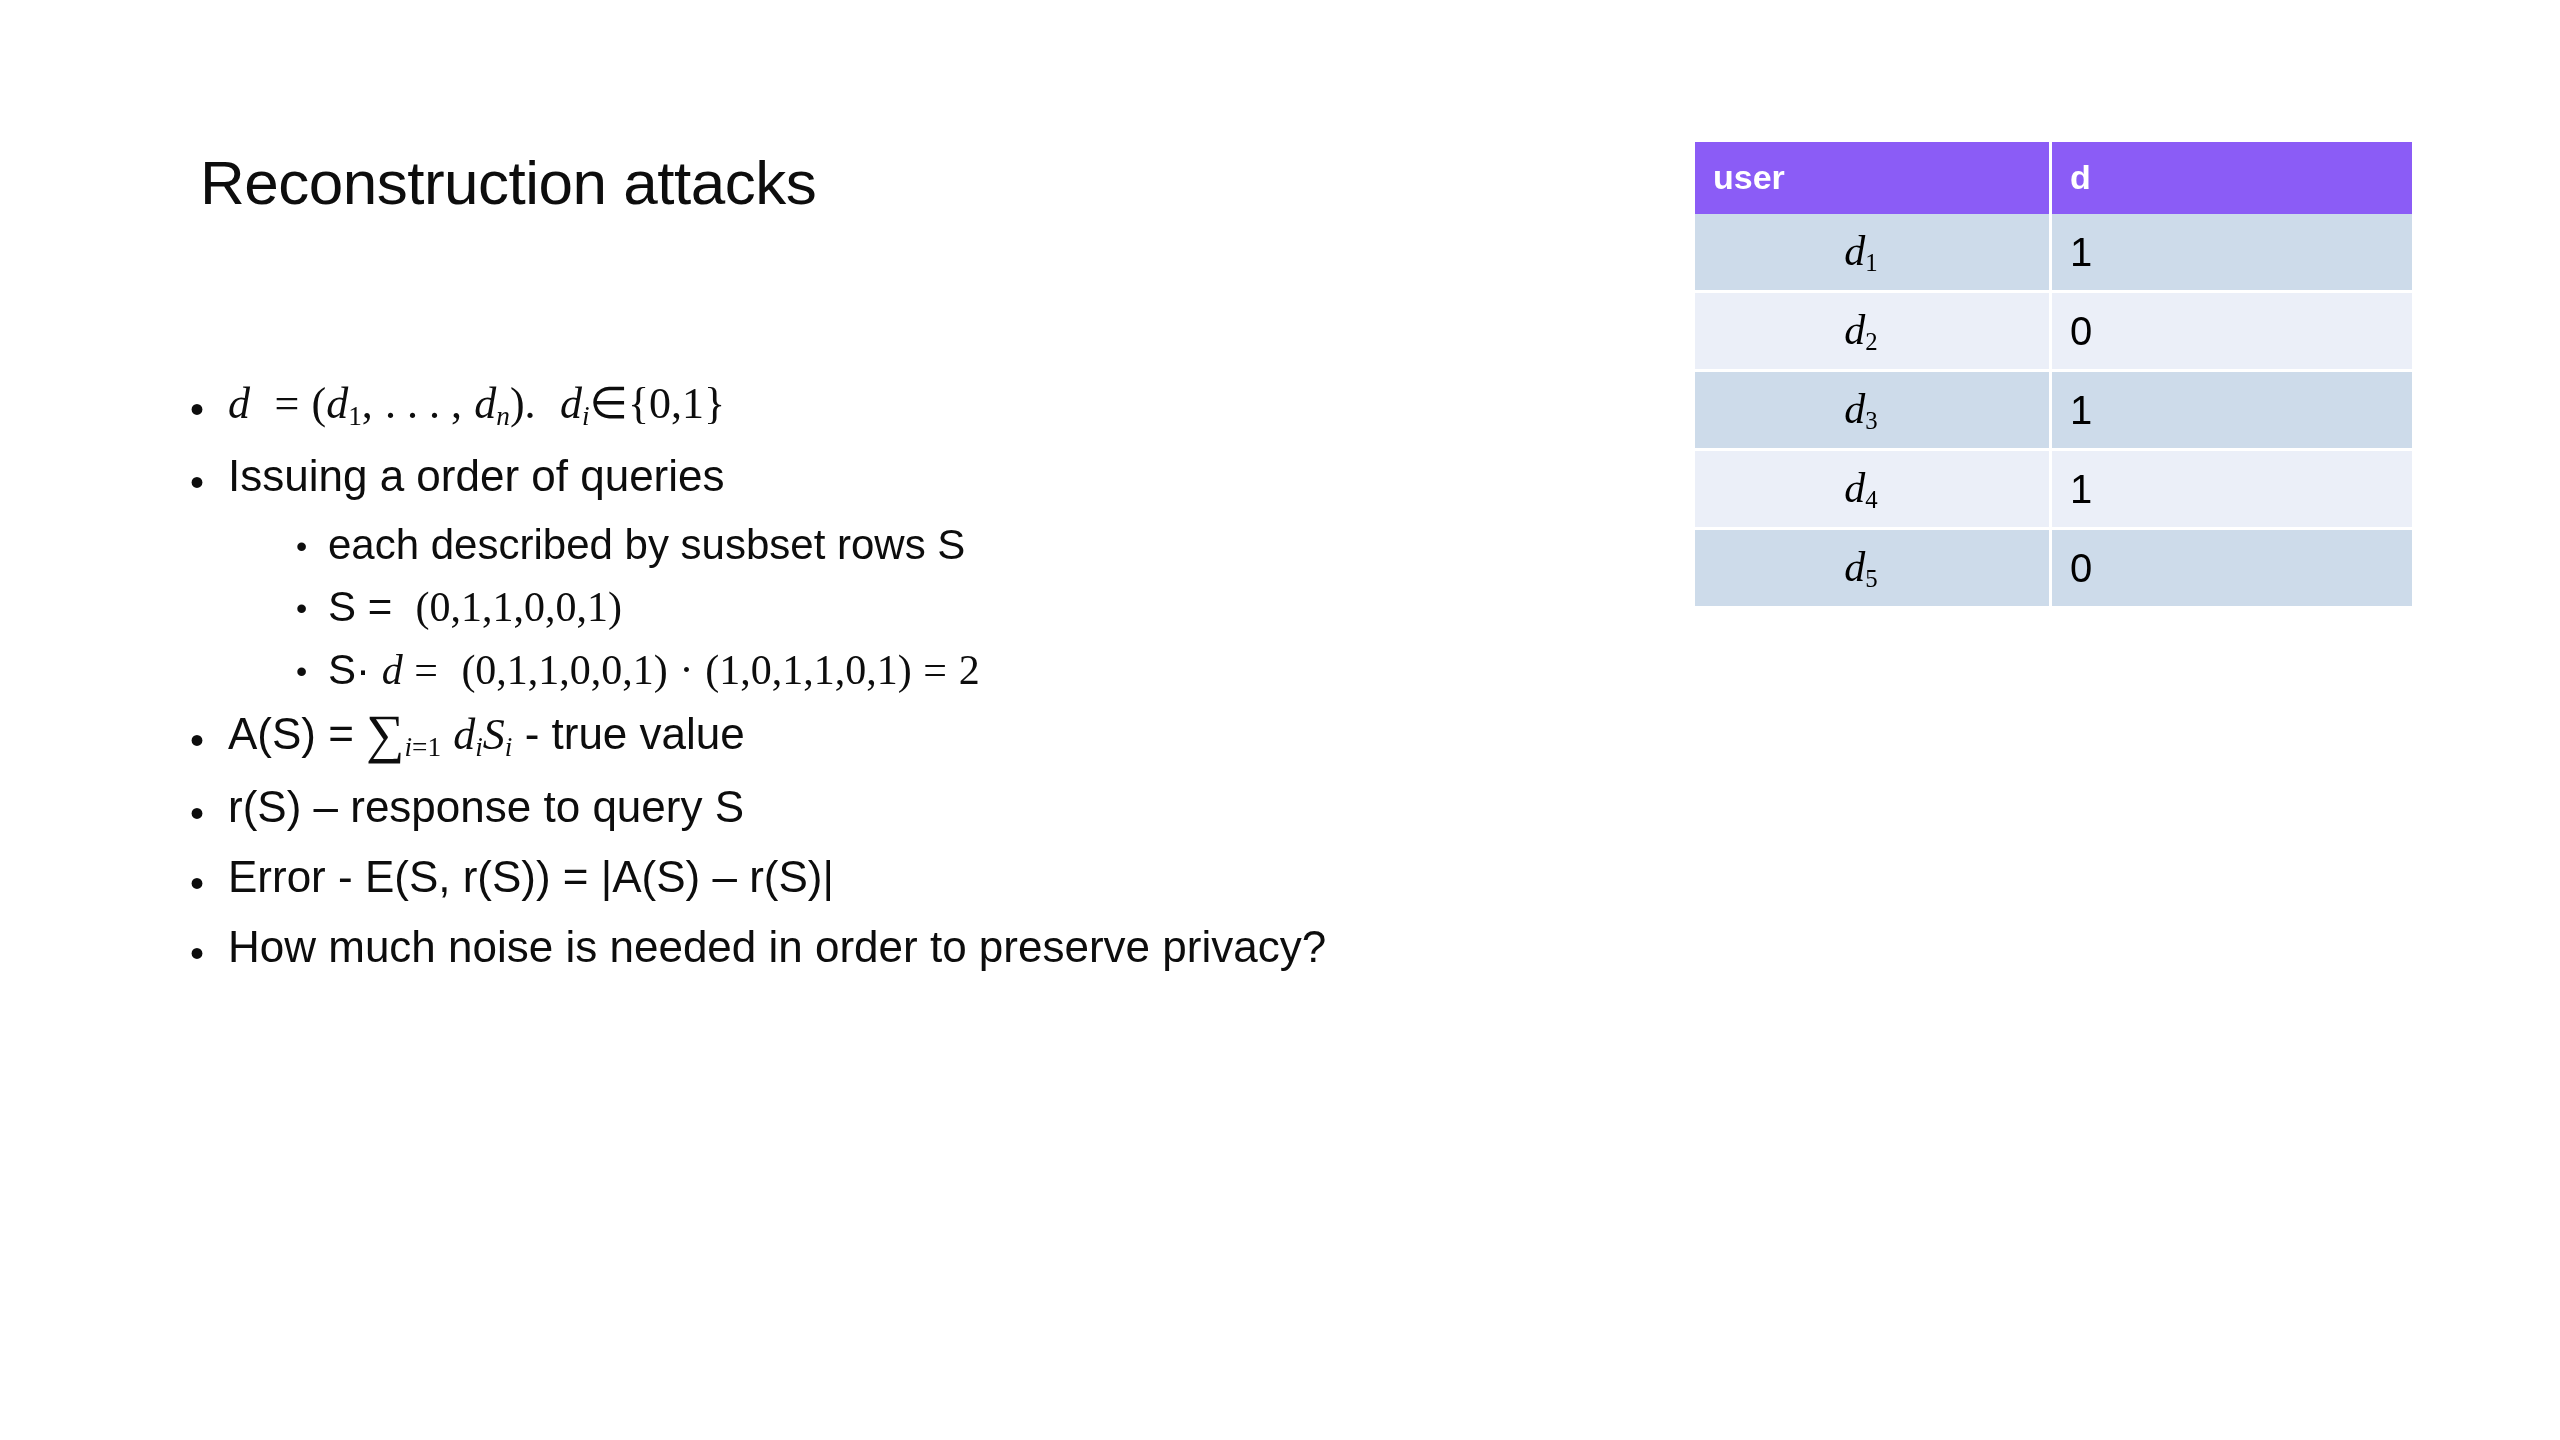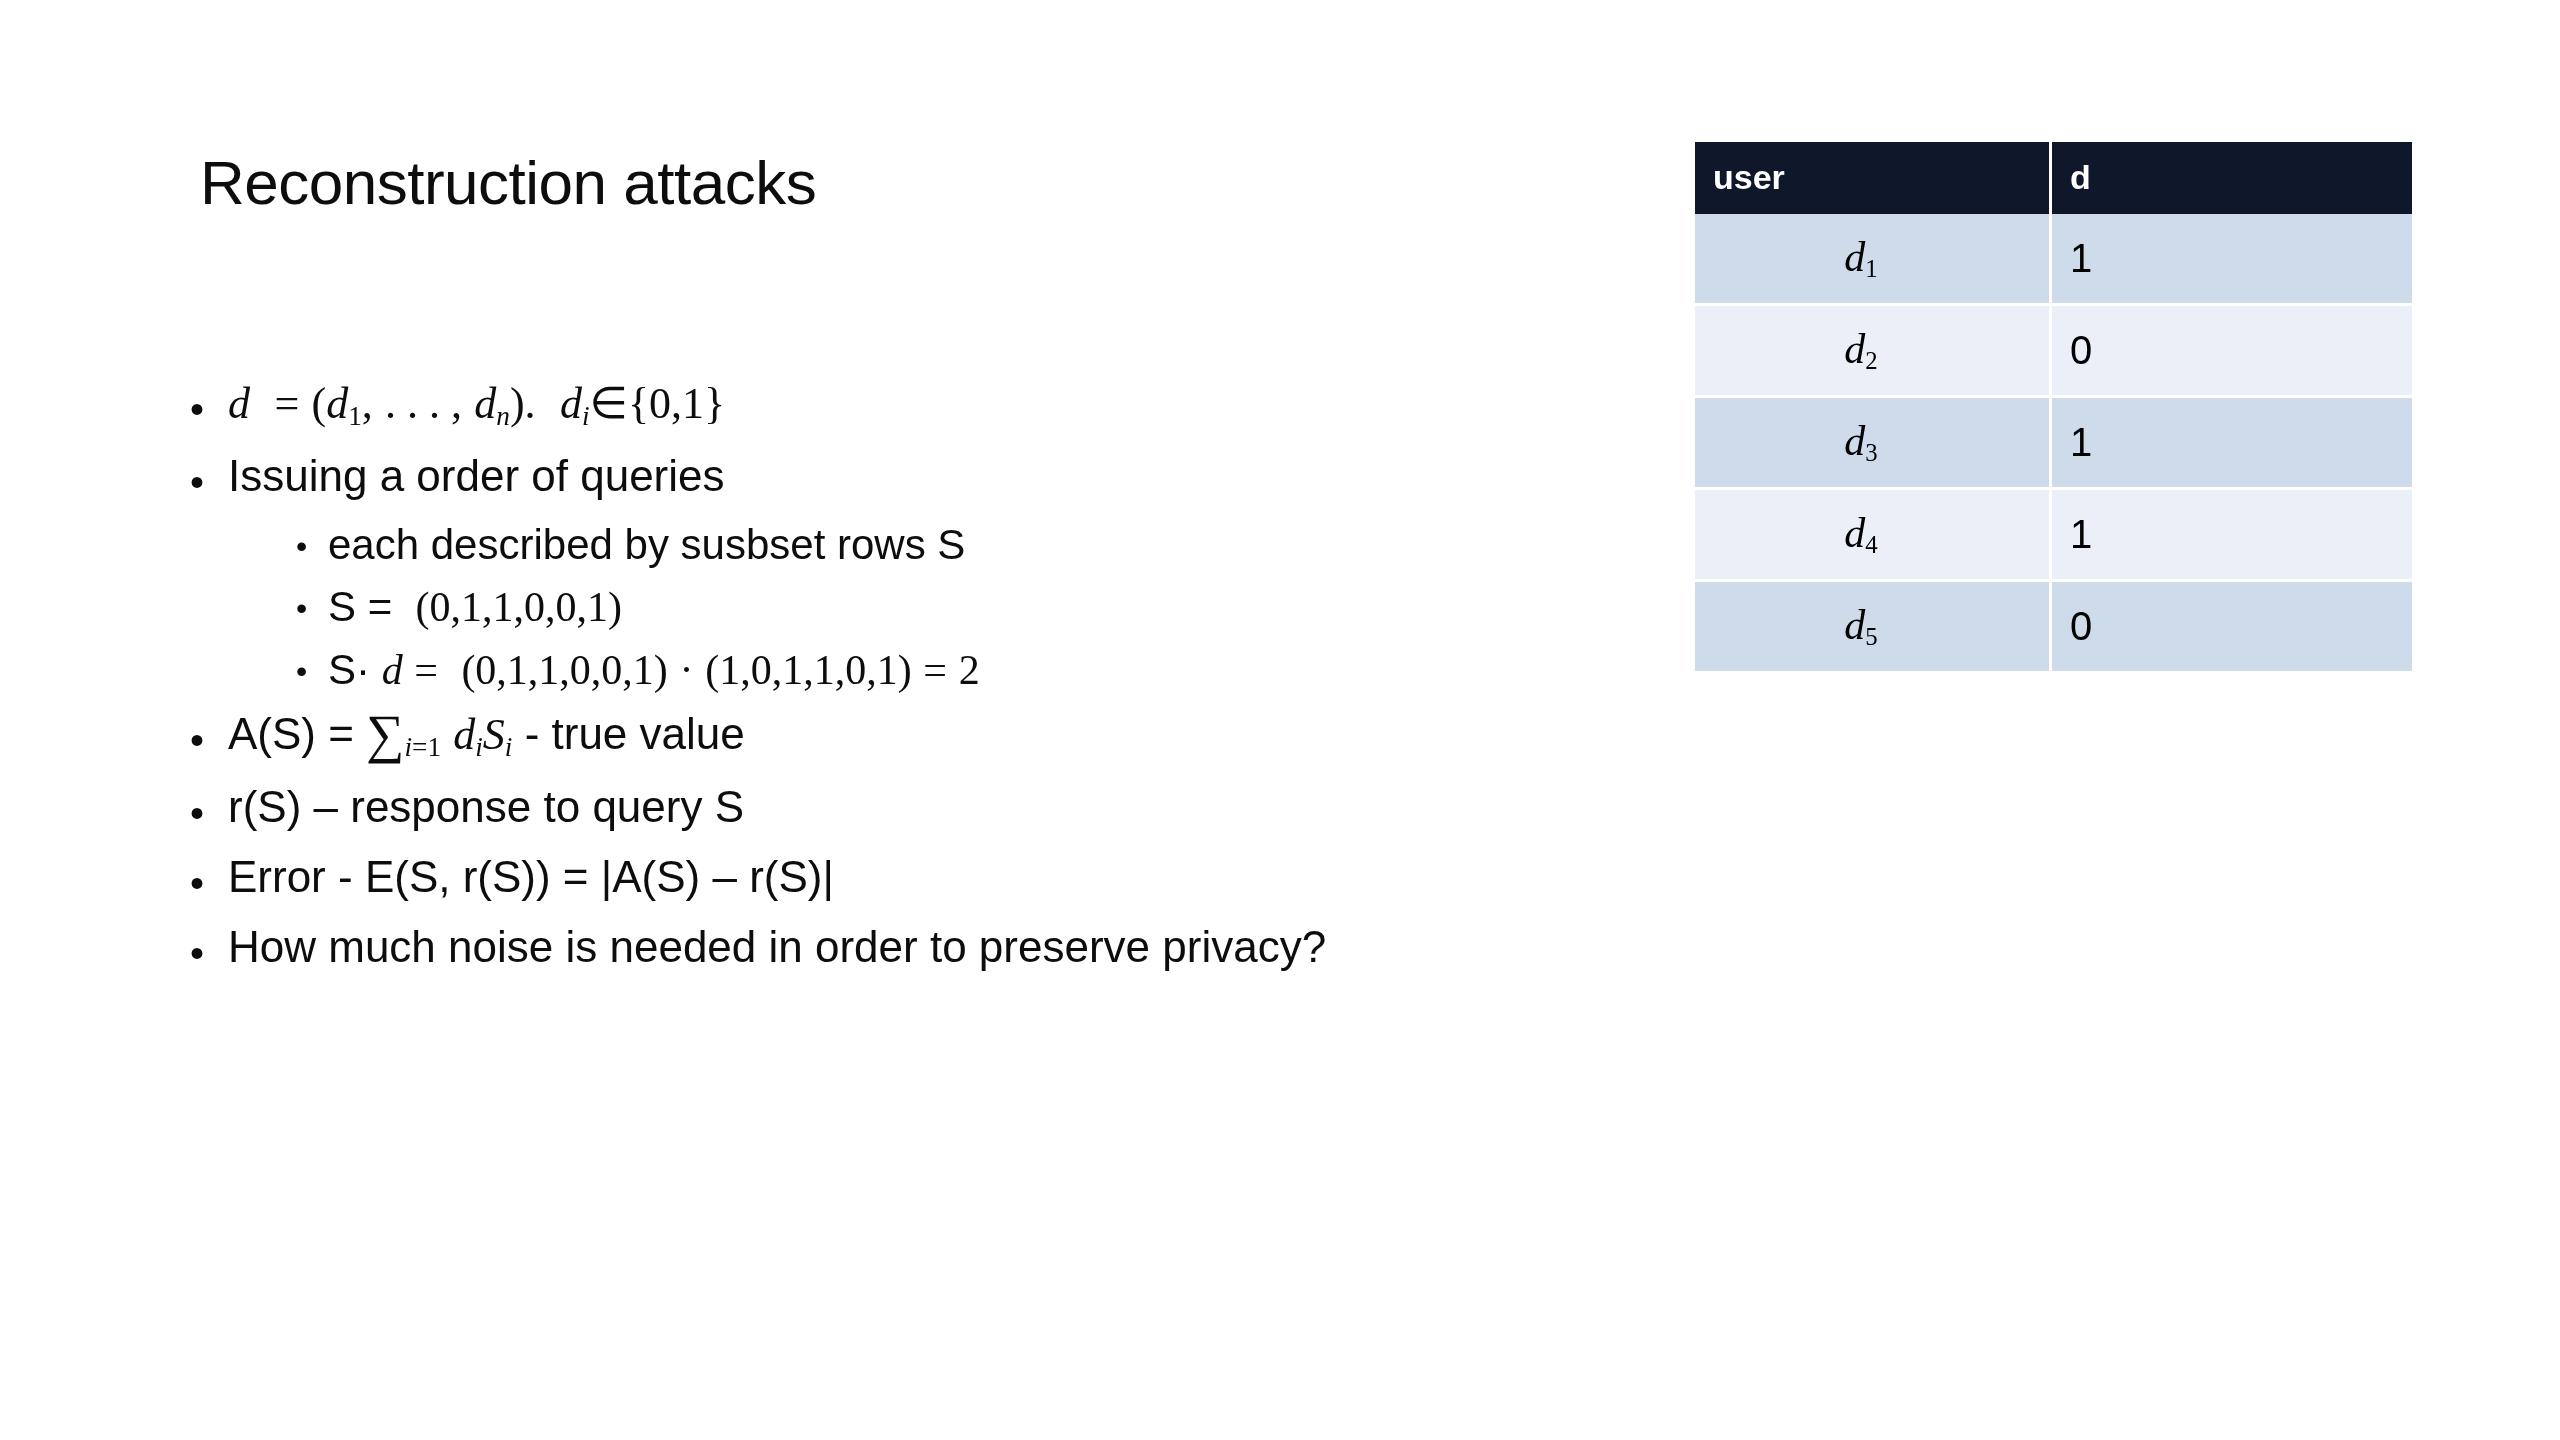--- a/index.html
+++ b/index.html
@@ -111,34 +111,34 @@
     top: 142px;
     width: 717px;
     border-collapse: separate;
     border-spacing: 0;
     table-layout: fixed;
   }
   #data-table col.col-user { width: 357px; }
   #data-table col.col-d    { width: 360px; }
 
   #data-table th {
-    background: #0f172a;
+    background: #8b5cf6;
     color: #ffffff;
     font-size: 34px;
     font-weight: 700;
     text-align: left;
     padding: 16px 0 17px 18px;
     height: 40px;
     box-sizing: border-box;
     border-right: 3px solid #ffffff;
   }
   #data-table th:last-child { border-right: none; }
 
   #data-table td {
-    height: 92px;
+    height: 79px;
     box-sizing: border-box;
     font-size: 40px;
     padding: 0 0 0 18px;
     border-right: 3px solid #ffffff;
     border-bottom: 3px solid #ffffff;
     vertical-align: middle;
   }
   #data-table td:last-child { border-right: none; }
 
   #data-table tbody tr:nth-child(odd)  td { background: #CDDBEA; }

